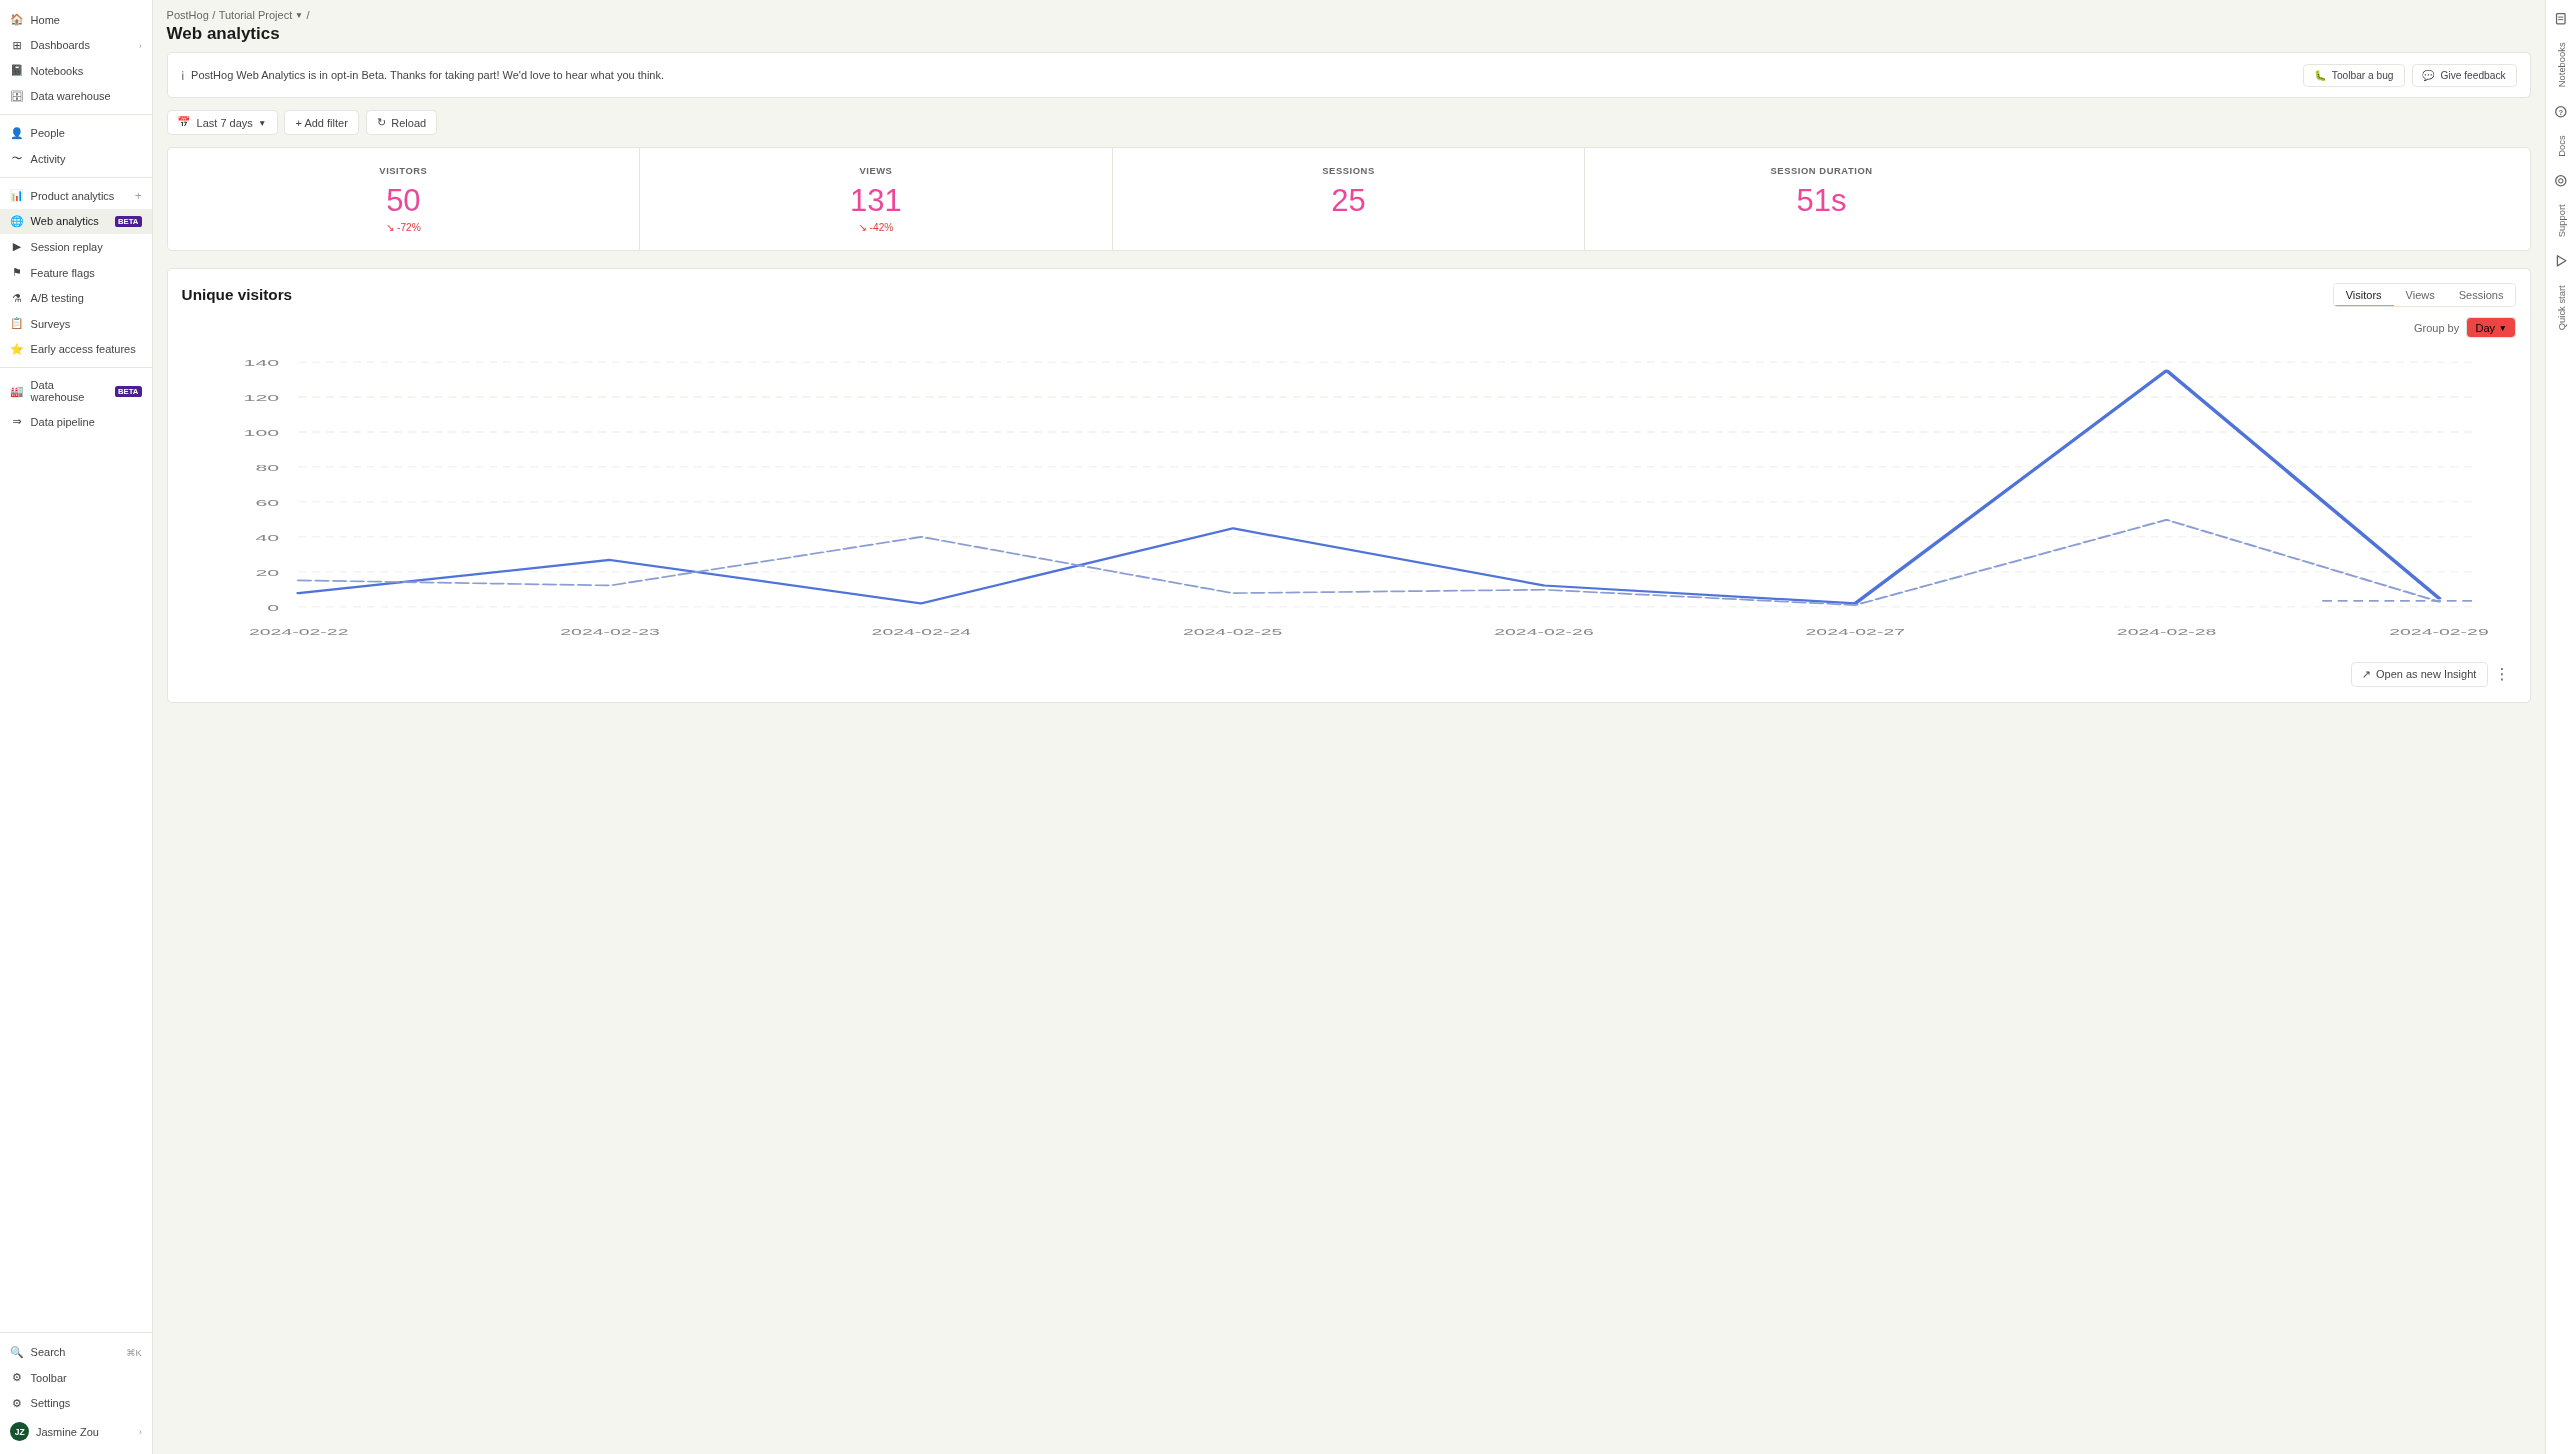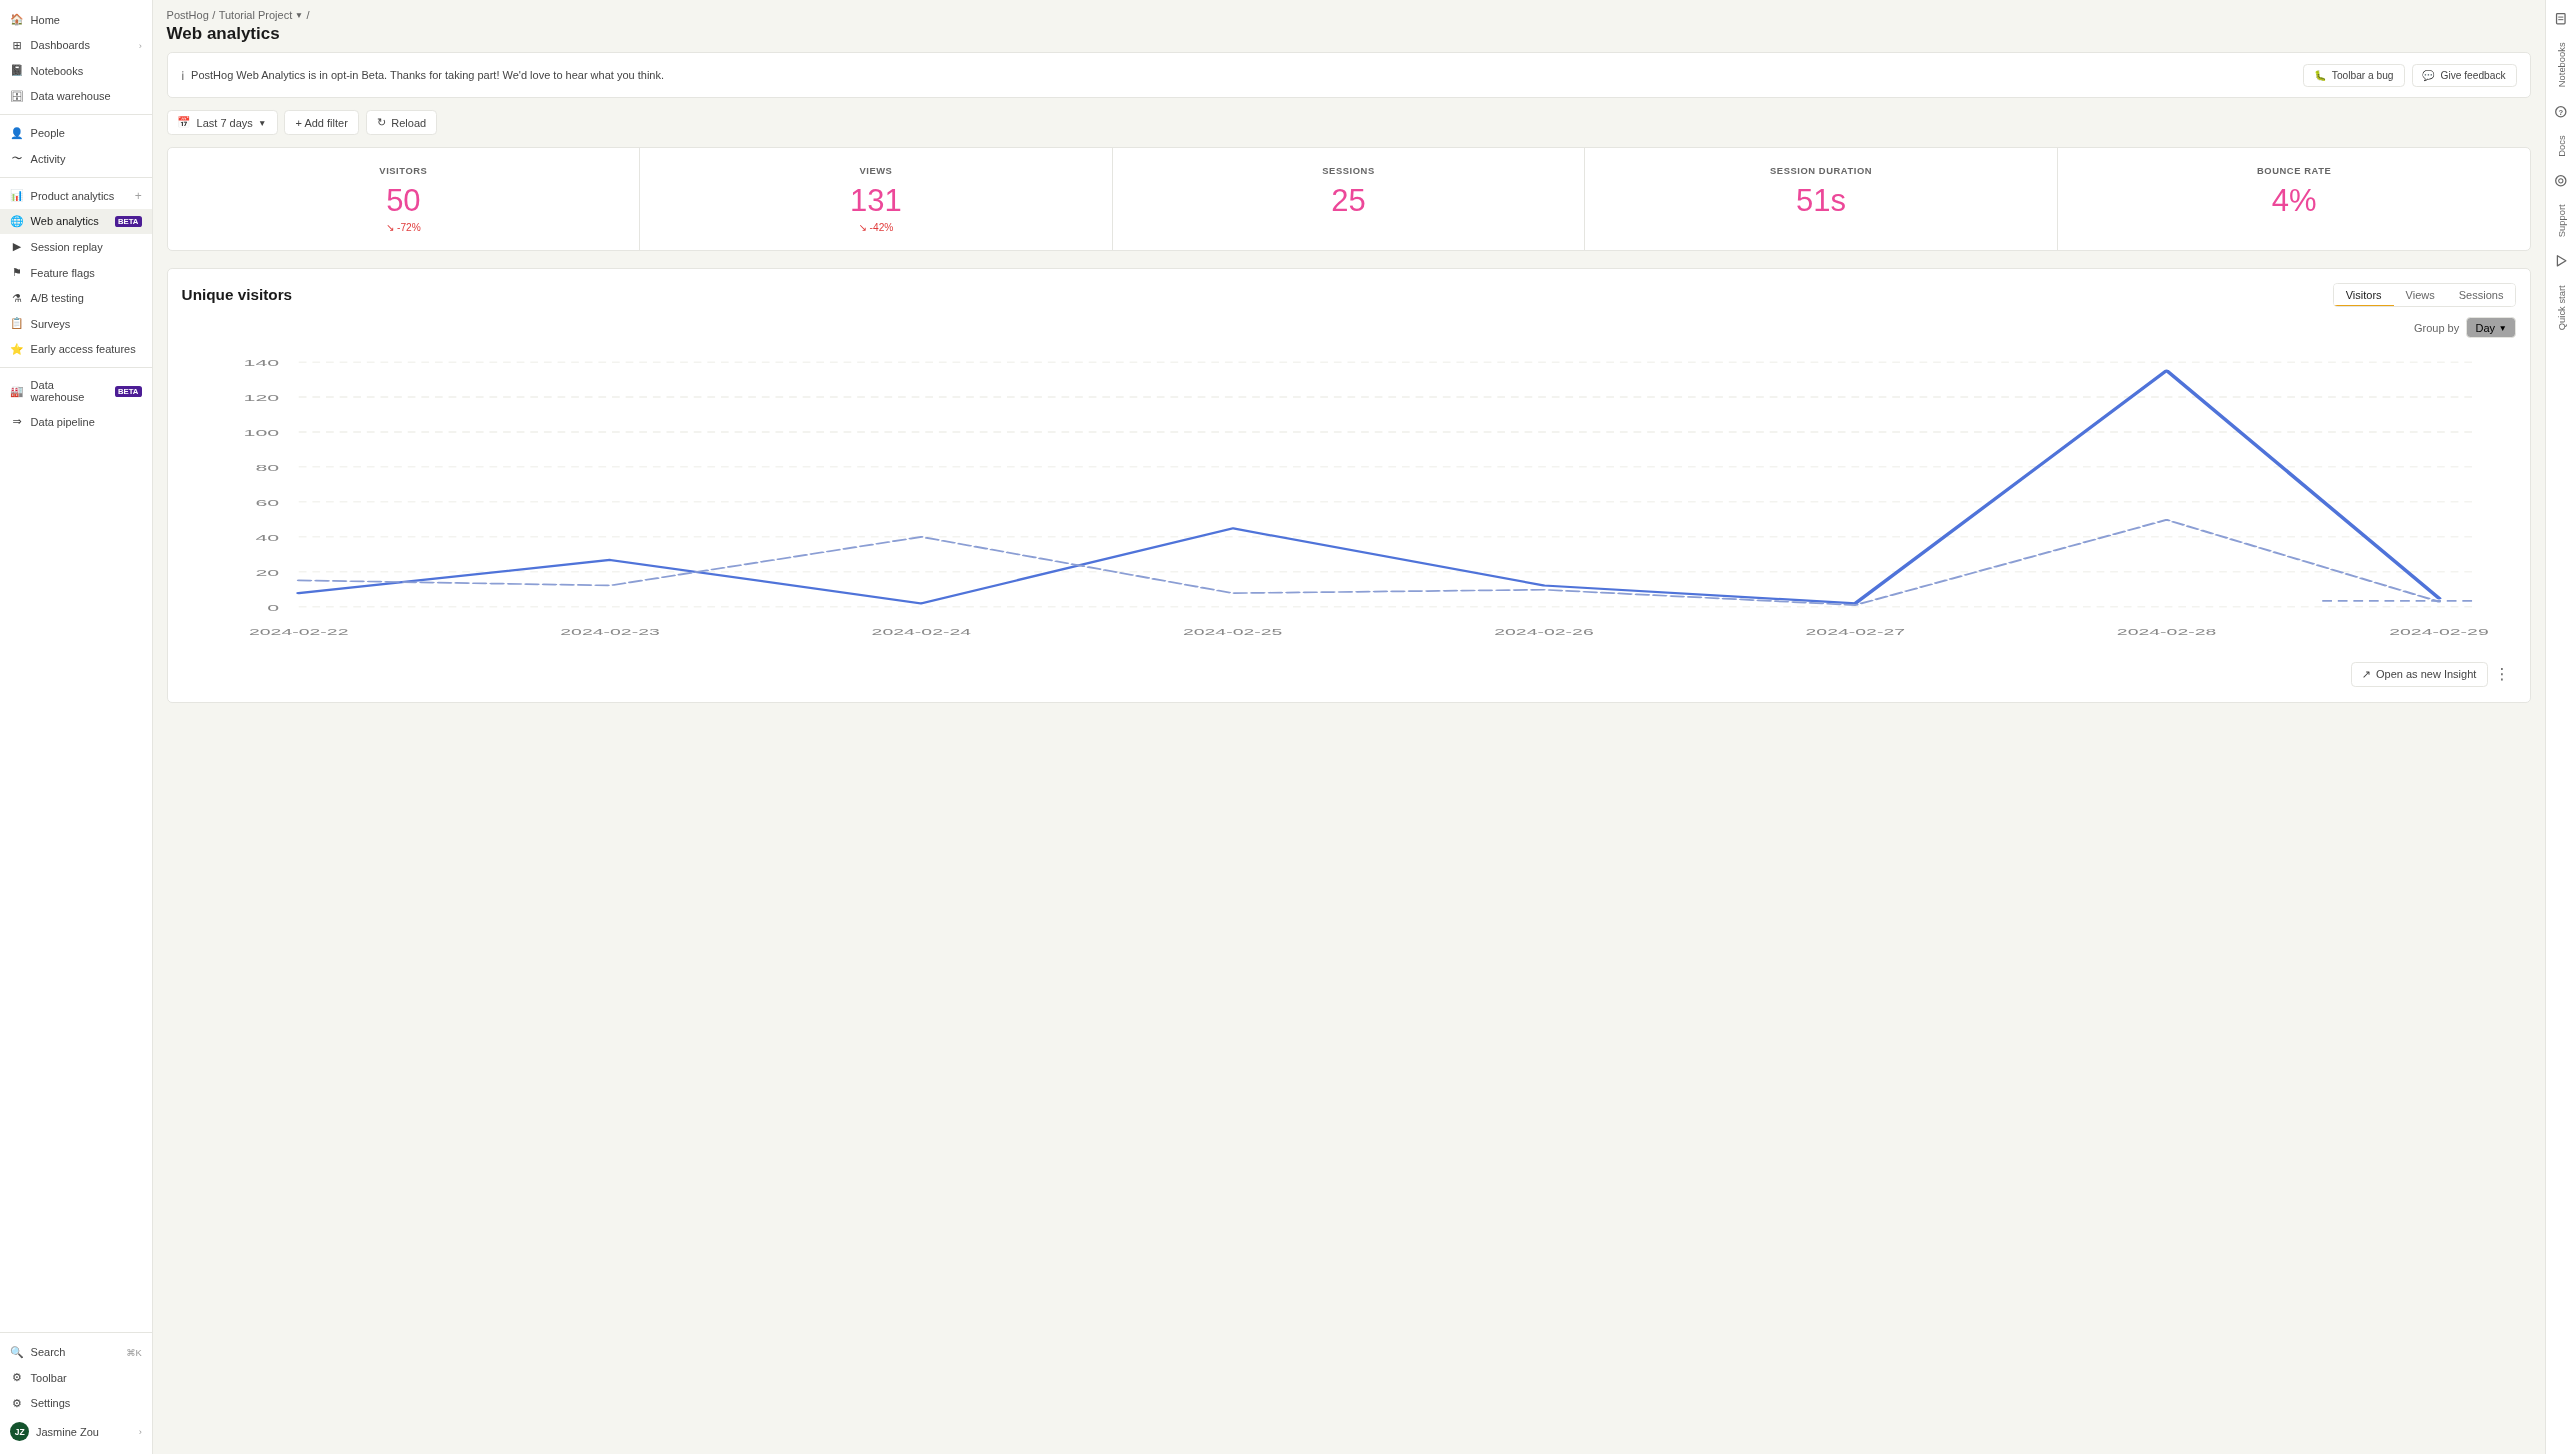--- a/index.html
+++ b/index.html
@@ -54,21 +54,21 @@
 
     
     .chart-section { background: #fff; border: 0.9px solid #e5e5e0; border-radius: 5.1px; padding: 14px; }
     .chart-header { display: flex; align-items: center; justify-content: space-between; margin-bottom: 10.2px; }
     .chart-title { font-size: 15.3px; font-weight: 600; color: #1a1a1a; }
     .chart-tabs { display: flex; border: 0.9px solid #e5e5e0; border-radius: 4.3px; overflow: hidden; }
     .chart-tab { padding: 4.3px 12px; cursor: pointer; font-size: 11px; color: #666; background: #fff; border: none; }
     .chart-tab.active { background: #fff; color: #1a1a1a; font-weight: 500; border-bottom: 1.7px solid #e8a317; }
 
     .chart-controls { display: flex; align-items: center; justify-content: flex-end; gap: 6.8px; margin-bottom: 6.8px; font-size: 11px; color: #666; }
-    .group-by-select { display: flex; align-items: center; gap: 3.4px; border: 0.9px solid #e5e5e0; border-radius: 4.3px; padding: 3.4px 8.5px; background: #a3a3a3; cursor: pointer; font-size: 11px; }
+    .group-by-select { display: flex; align-items: center; gap: 3.4px; border: 0.9px solid #e5e5e0; border-radius: 4.3px; padding: 3.4px 8.5px; background: #ef4444; cursor: pointer; font-size: 11px; }
 
     .chart-container { position: relative; height: 307px; }
     .chart-footer { display: flex; align-items: center; justify-content: flex-end; padding-top: 8.5px; }
     .open-insight-btn { display: flex; align-items: center; gap: 5.1px; border: 0.9px solid #e5e5e0; background: #fff; border-radius: 4.3px; padding: 5.1px 10.2px; cursor: pointer; font-size: 11px; color: #444; }
 
     
     .chart-svg { width: 100%; height: 100%; }
   </style>
 </head>
 <body>
@@ -230,24 +230,20 @@
         </div>
       </div>
       <div class="stat-card">
         <div class="stat-label">SESSIONS</div>
         <div class="stat-value">25</div>
       </div>
       <div class="stat-card">
         <div class="stat-label">SESSION DURATION</div>
         <div class="stat-value">51s</div>
       </div>
-      <div class="stat-card">
-        <div class="stat-label">BOUNCE RATE</div>
-        <div class="stat-value">4%</div>
-      </div>
     </div>
 
     <div class="chart-section">
       <div class="chart-header">
         <h2 class="chart-title">Unique visitors</h2>
         <div class="chart-tabs">
           <button class="chart-tab active">Visitors</button>
           <button class="chart-tab">Views</button>
           <button class="chart-tab">Sessions</button>
         </div>

